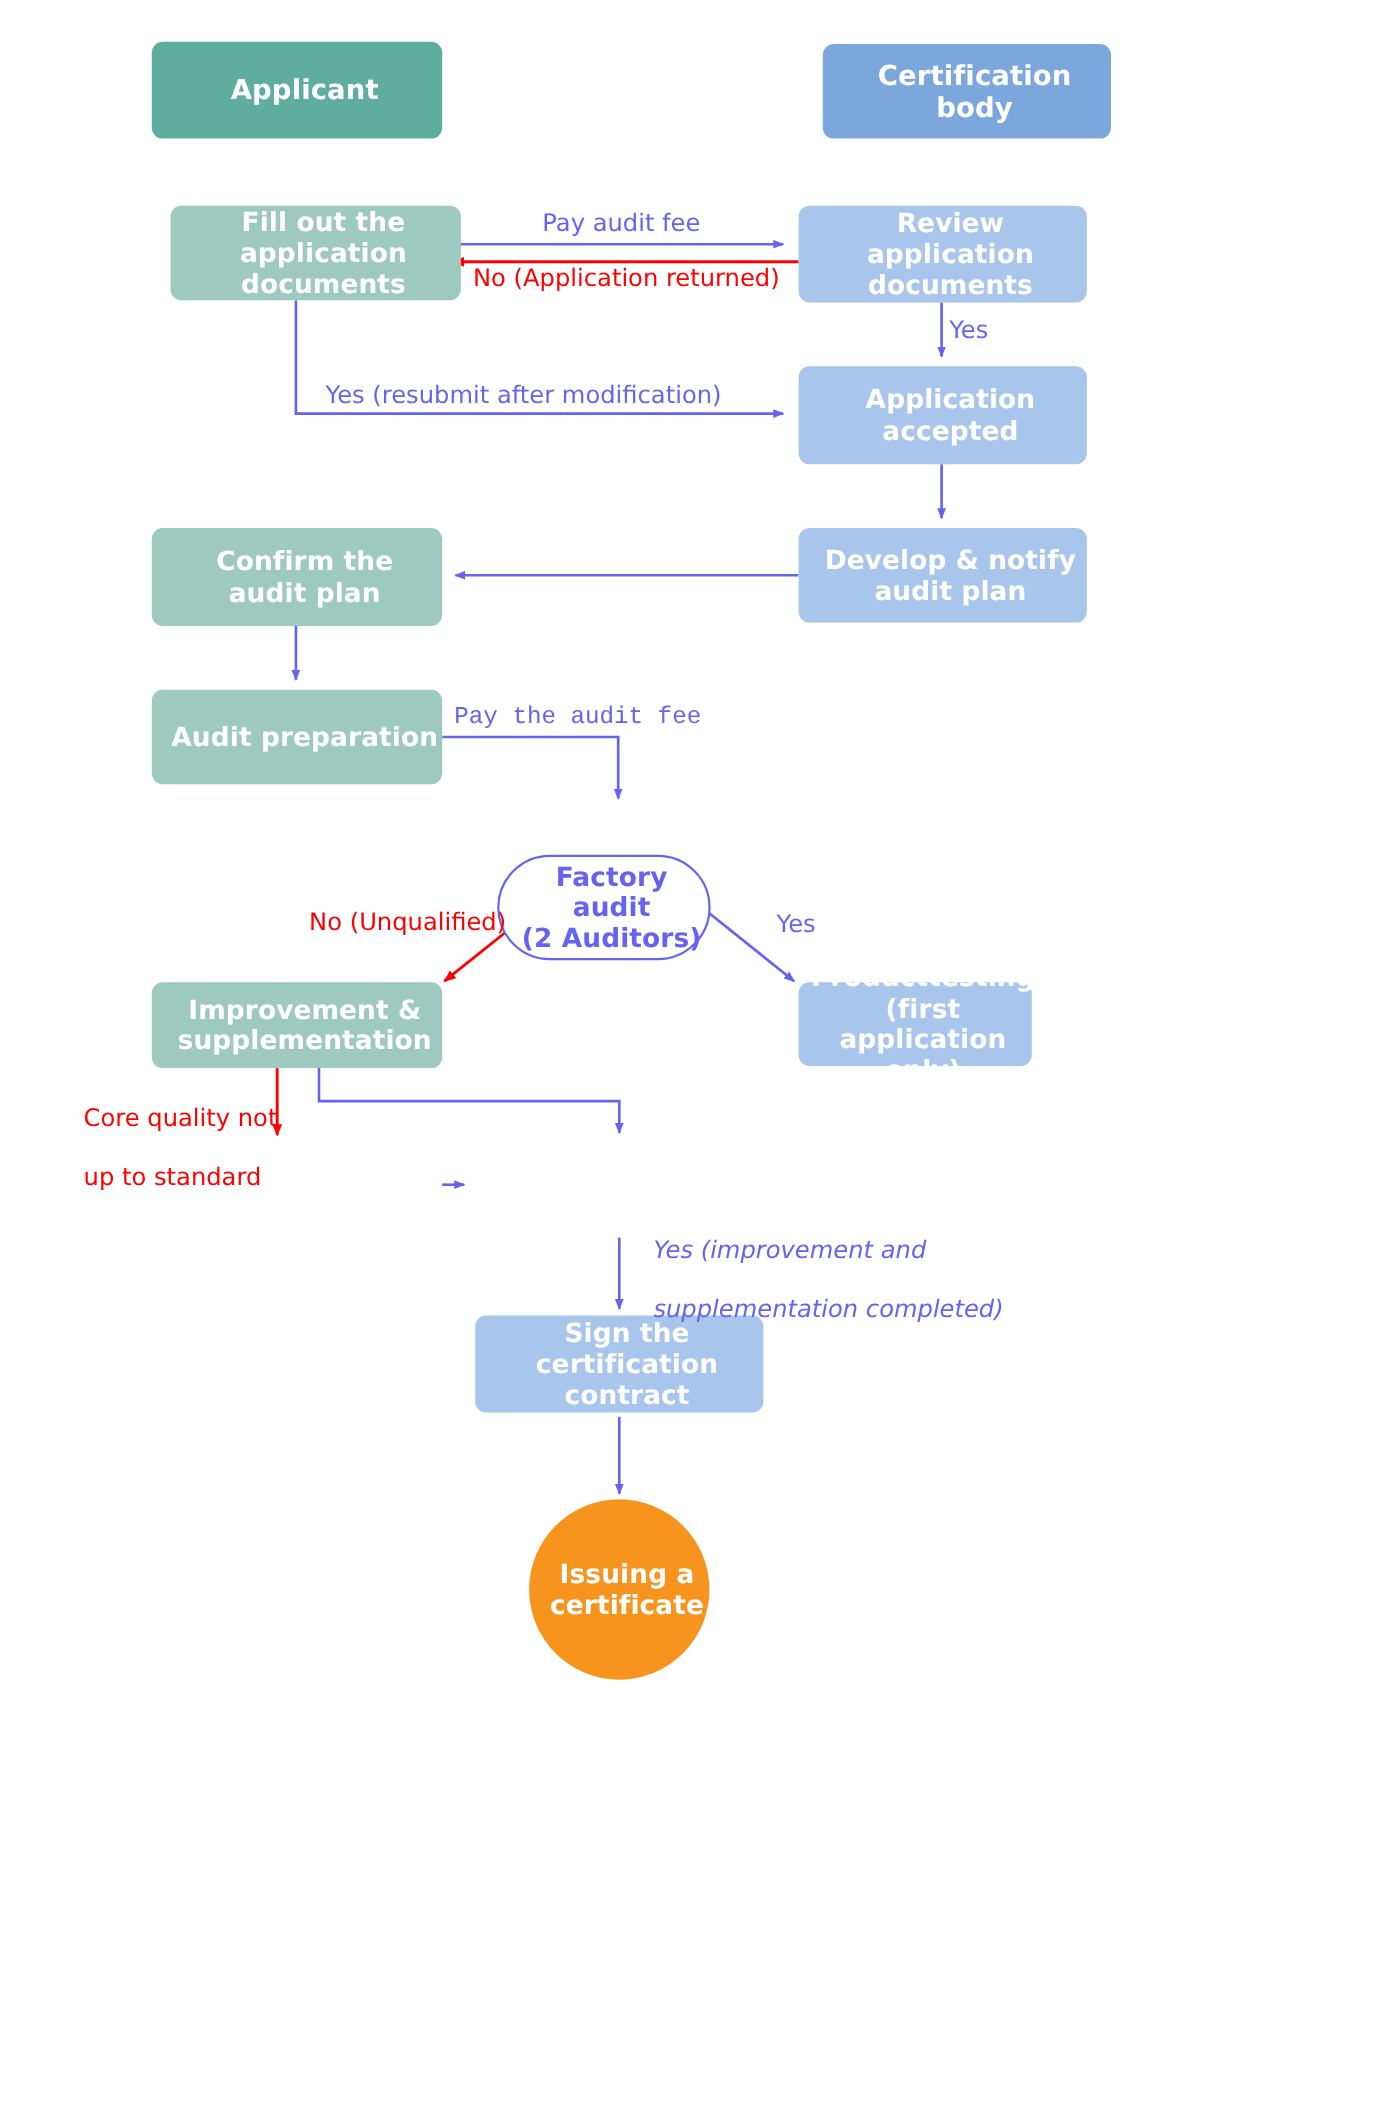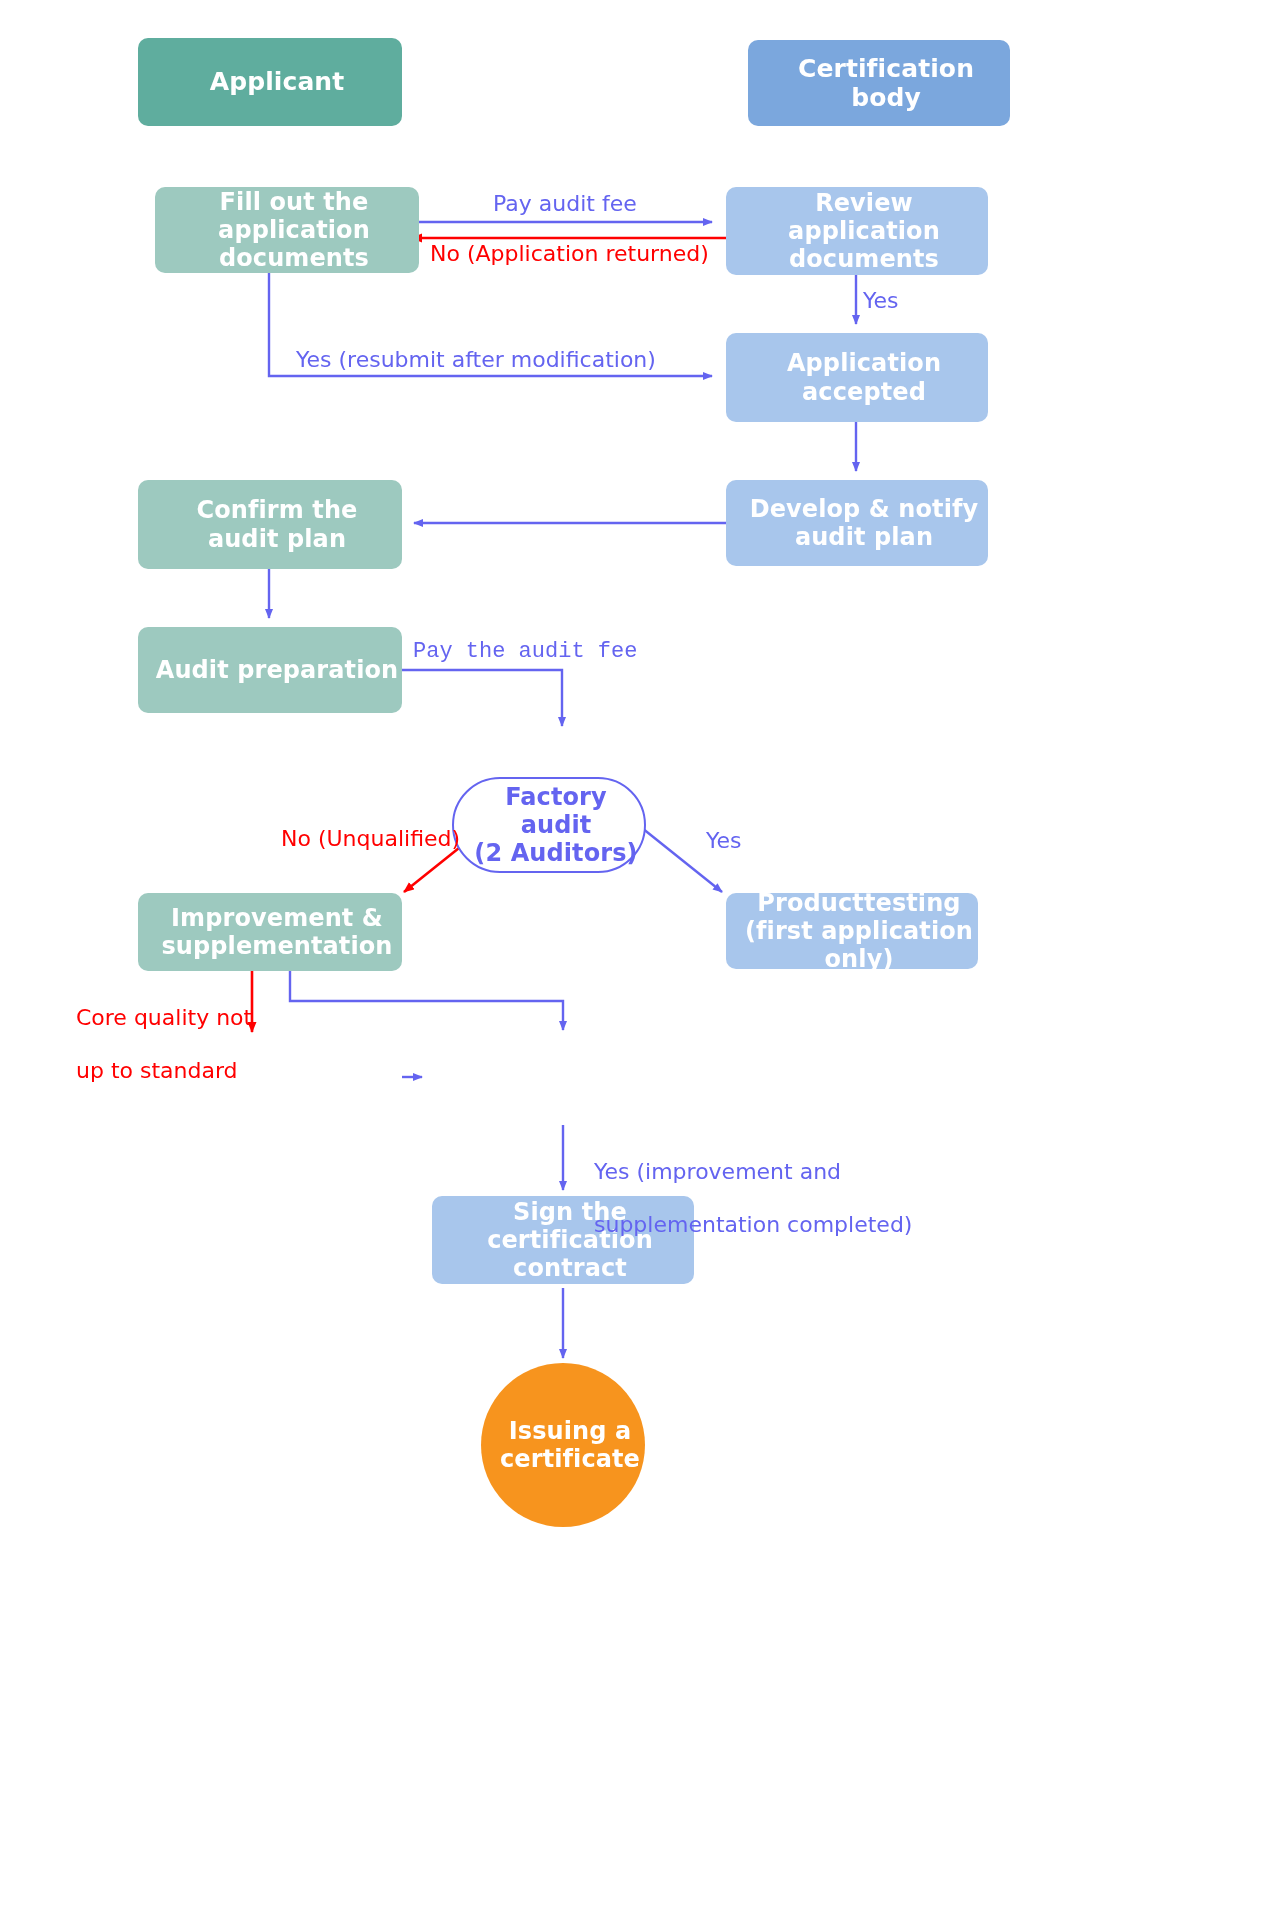--- a/index.html
+++ b/index.html
@@ -182,21 +182,21 @@
     </div>
   </div>
 
   <div class="node node-app" style="left:138px; top:893px; width:264px; height:78px;">
     <div>
       <span>Improvement &amp;</span><br>
       <span>supplementation</span>
     </div>
   </div>
 
-  <div class="node node-cert" style="left:726px; top:893px; width:252px; height:76px;">
+  <div class="node node-cert" style="left:726px; top:893px; width:212px; height:76px;">
     <div>
       <span>Producttesting</span><br>
       <span>(first application only)</span>
     </div>
   </div>
 
 
 
   <div class="node node-cert" style="left:432px; top:1196px; width:262px; height:88px;">
     <div>
@@ -224,18 +224,18 @@
 
   <div class="edge-label red" style="left:281px; top:826px;">No (Unqualified)</div>
 
   <div class="edge-label" style="left:706px; top:828px;">Yes</div>
 
   <div class="edge-label red right" style="left:48px; top:979px; width:178px;">
     <span>Core quality not</span><br>
     <span>up to standard</span>
   </div>
 
-  <div class="edge-label" style="left:566px; top:1133px;">
+  <div class="edge-label" style="left:566px; top:1099px;font-style:italic;">
     <span>Yes (improvement and</span><br>
     <span>supplementation completed)</span>
   </div>
 
 </div>
 
 </body></html>

